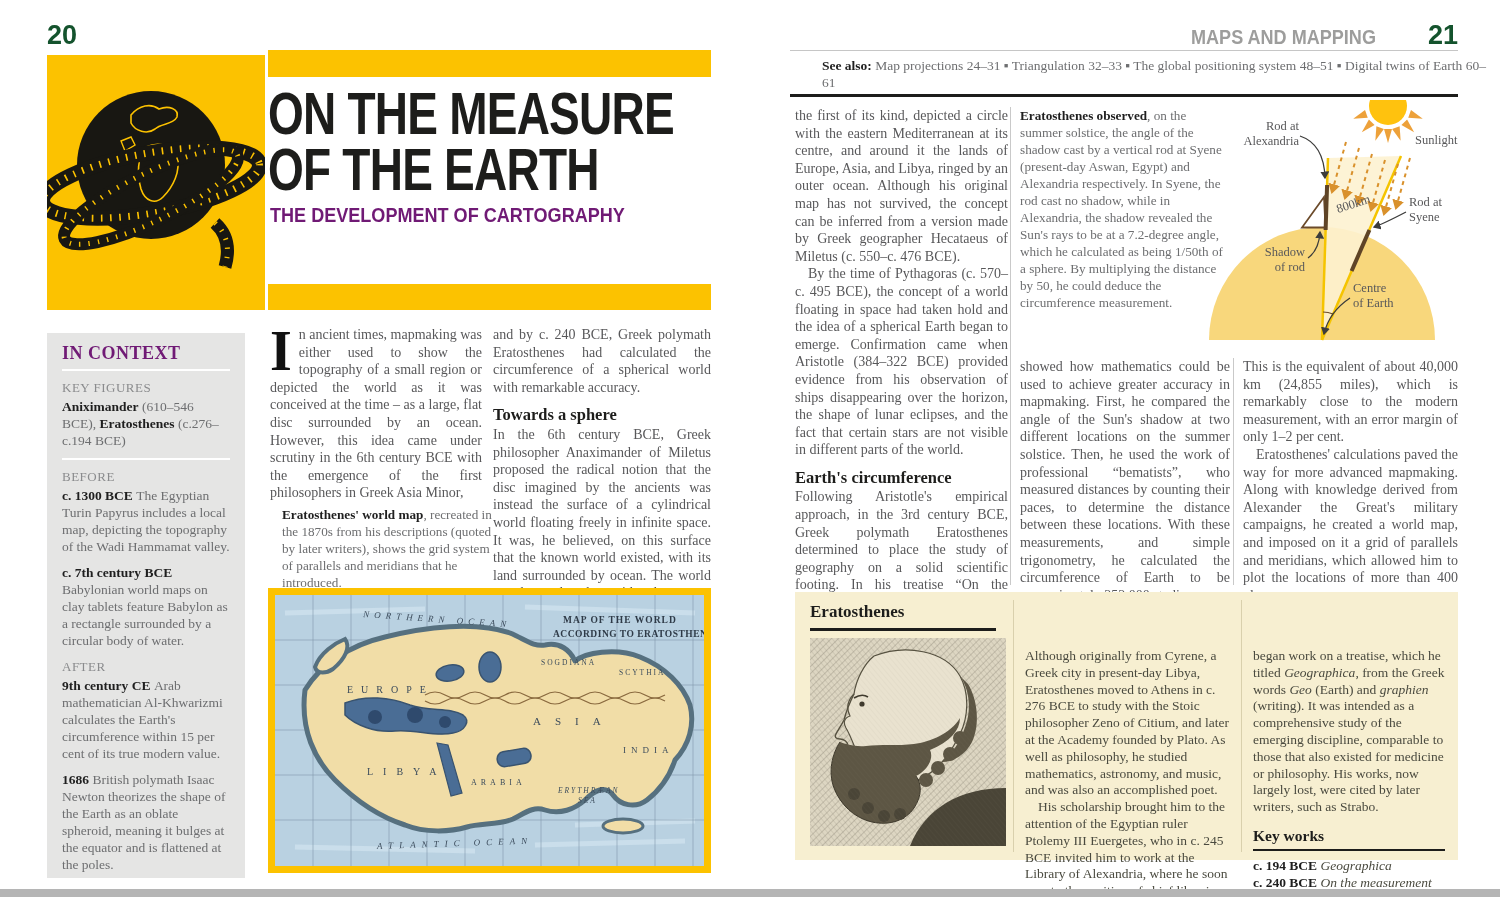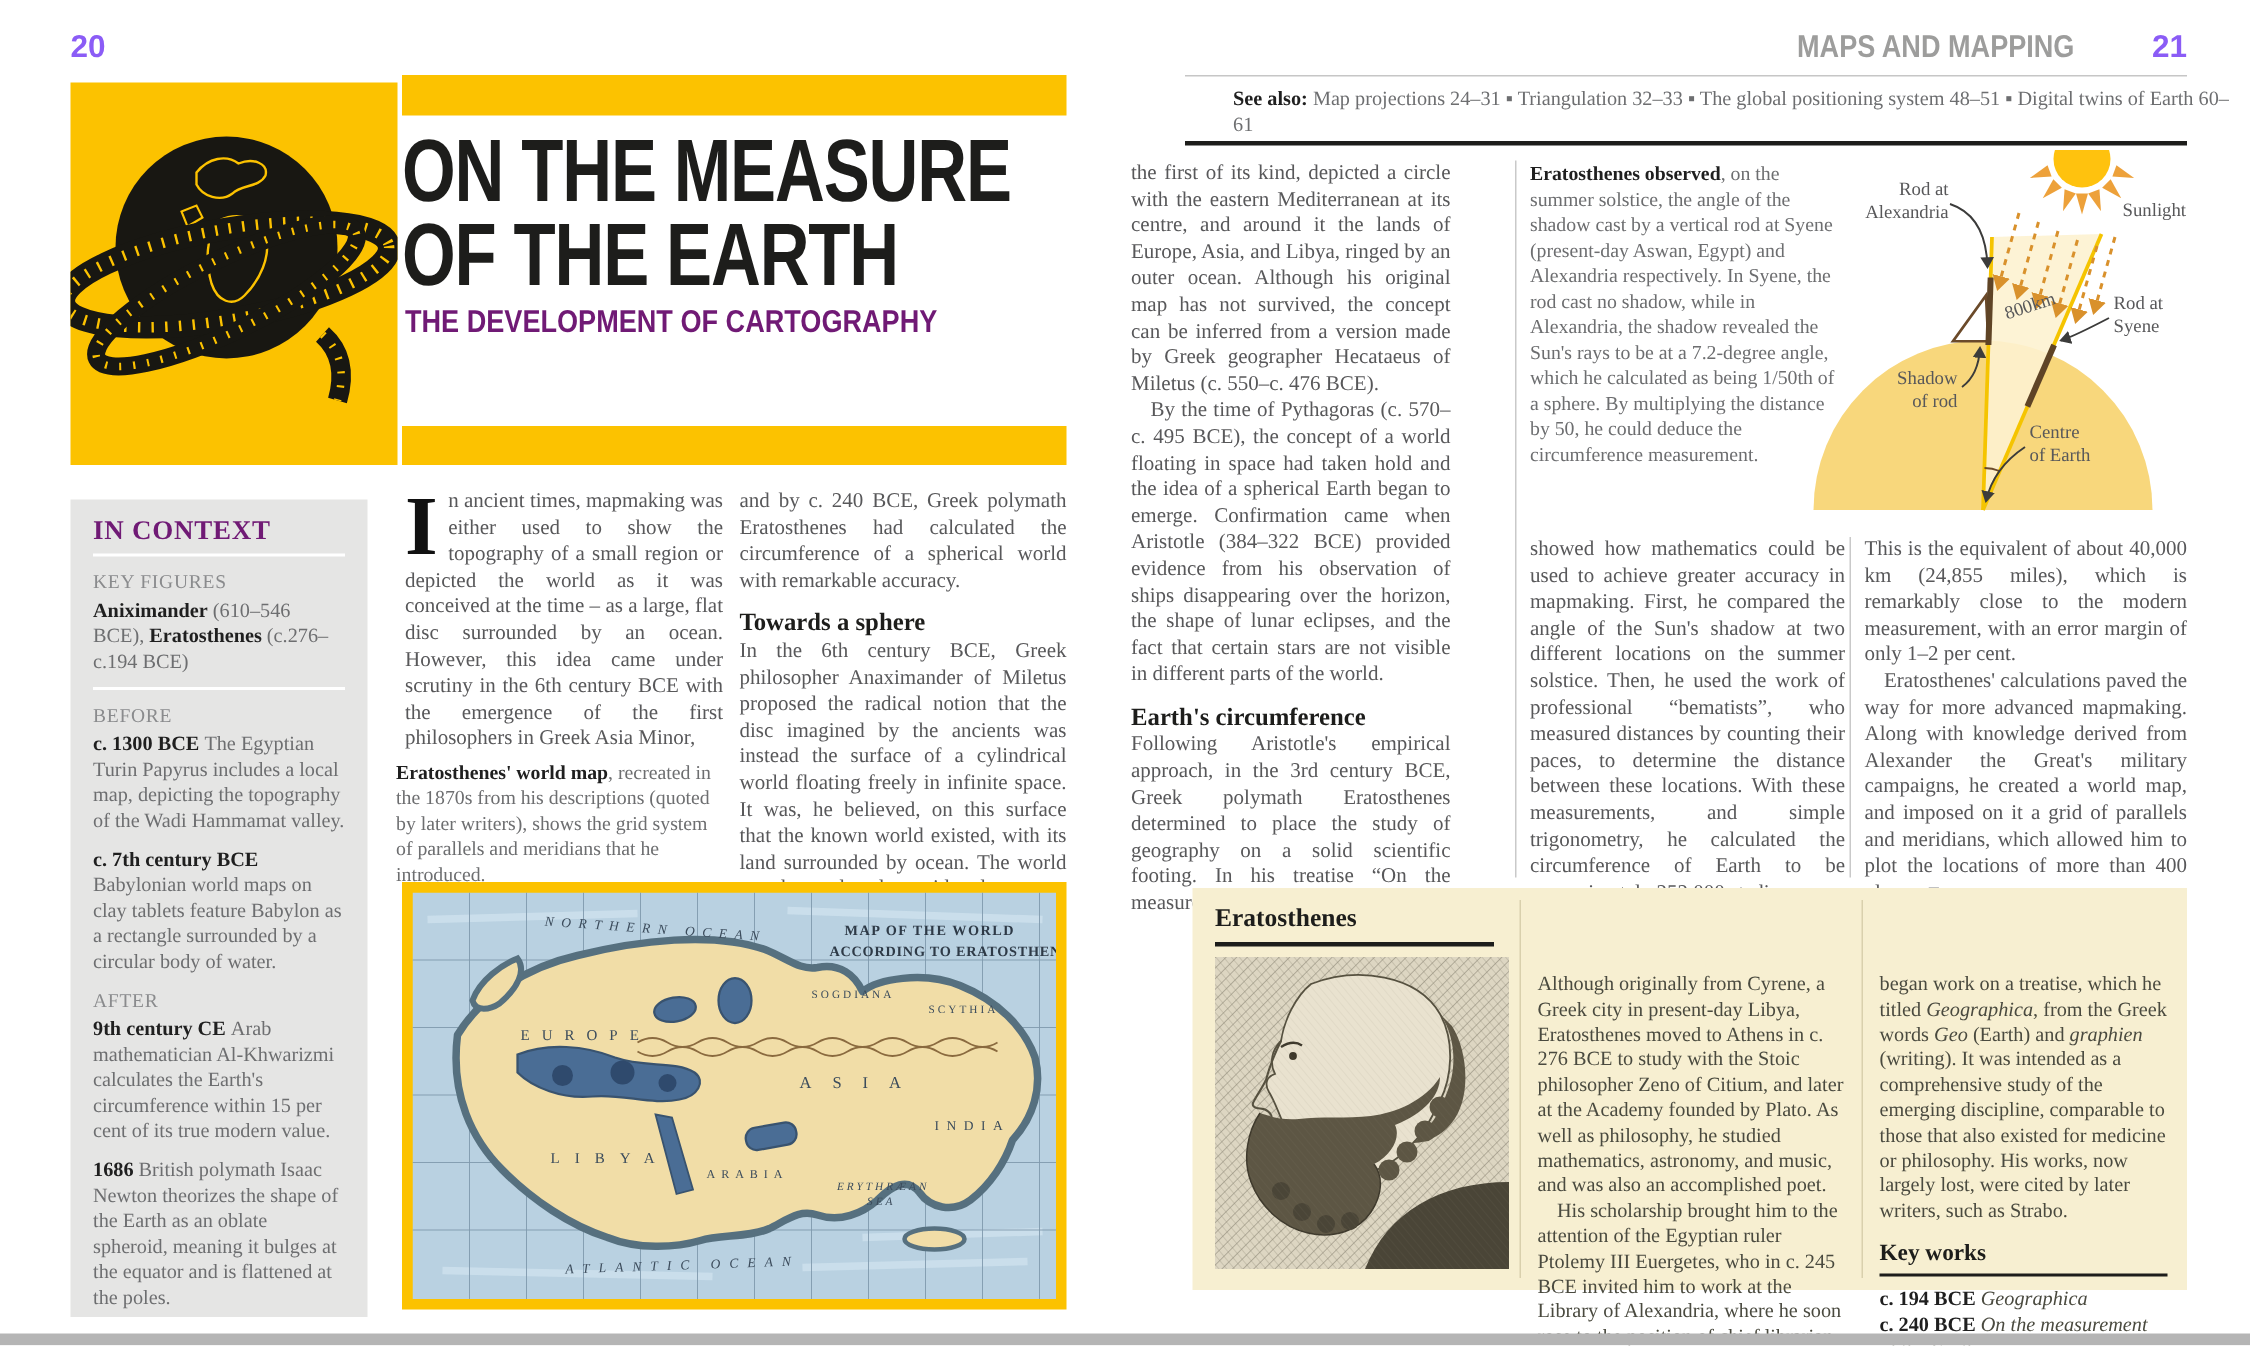--- a/index.html
+++ b/index.html
@@ -1,21 +1,21 @@
 <!DOCTYPE html>
 <html><head>
 <meta charset="utf-8">
 <style>
   html,body{margin:0;padding:0;background:#ffffff;}
   #spread{position:relative;width:1500px;height:897px;background:#fff;overflow:hidden;
           font-family:"Liberation Serif", serif;color:#58585a;}
   .abs{position:absolute;}
   .cond{display:inline-block;transform:scaleX(0.78);transform-origin:0 50%;white-space:nowrap;}
   .cond85{display:inline-block;transform:scaleX(0.86);transform-origin:0 50%;white-space:nowrap;}
-  .pgnum{font-family:"Liberation Sans",sans-serif;font-weight:bold;font-size:21px;color:#8b5cf6;}
+  .pgnum{font-family:"Liberation Sans",sans-serif;font-weight:bold;font-size:27px;color:#14532d;}
   .yellow{background:#fcc200;}
   .title-line{font-family:"Liberation Sans",sans-serif;font-weight:bold;font-size:59px;
               line-height:0.95;color:#1d1d1b;letter-spacing:-1px;}
   .subtitle{font-family:"Liberation Sans",sans-serif;font-weight:bold;font-size:21px;color:#701a75;letter-spacing:0;}
   
   .sidebar{background:#e5e5e4;padding:12px 15px 10px 15px;box-sizing:border-box;font-size:13.5px;line-height:17px;color:#6d6e70;}
   .sidebar h2{margin:0 0 6px 0;font-size:18px;letter-spacing:0.5px;color:#701a75;font-family:"Liberation Serif",serif;}
   .sb-divider{height:2px;background:#ffffff;margin:7px 0 8px 0;}
   .sb-label{color:#8a8b8d;font-size:13px;letter-spacing:0.5px;margin:0 0 2px 0;}
   .sidebar p{margin:0 0 9px 0;}
@@ -92,21 +92,21 @@
     <p class="rich"><span class="rb ">c. 7th century BCE </span><span class="">Babylonian world maps on clay tablets feature Babylon as a rectangle surrounded by a circular body of water.</span></p>
     <div class="sb-label">AFTER</div>
     <p class="rich"><span class="rb ">9th century CE </span><span class="">Arab mathematician Al-Khwarizmi calculates the Earth's circumference within 15 per cent of its true modern value.</span></p>
     <p class="rich"><span class="rb ">1686 </span><span class="">British polymath Isaac Newton theorizes the shape of the Earth as an oblate spheroid, meaning it bulges at the equator and is flattened at the poles.</span></p>
   </div>
 
   <div class="abs body-col" style="left:270px;top:326px;width:212px;">
     <span class="dropcap">I</span>
     <p>n ancient times, mapmaking was either used to show the topography of a small region or depicted the world as it was conceived at the time – as a large, flat disc surrounded by an ocean. However, this idea came under scrutiny in the 6th century BCE with the emergence of the first philosophers in Greek Asia Minor,</p>
   </div>
-  <div class="abs caption rich" style="left:264px;top:506px;width:212px;"><span class="rb ">Eratosthenes' world map</span><span class="">, recreated in the 1870s from his descriptions (quoted by later writers), shows the grid system of parallels and meridians that he introduced.</span></div>
+  <div class="abs caption rich" style="left:282px;top:506px;width:212px;"><span class="rb ">Eratosthenes' world map</span><span class="">, recreated in the 1870s from his descriptions (quoted by later writers), shows the grid system of parallels and meridians that he introduced.</span></div>
 
   <div class="abs body-col" style="left:493px;top:326px;width:218px;">
     <p>and by c. 240 BCE, Greek polymath Eratosthenes had calculated the circumference of a spherical world with remarkable accuracy.</p>
     <div class="subhead">Towards a sphere</div>
     <p>In the 6th century BCE, Greek philosopher Anaximander of Miletus proposed the radical notion that the disc imagined by the ancients was instead the surface of a cylindrical world floating freely in infinite space. It was, he believed, on this surface that the known world existed, with its land surrounded by ocean. The world map he produced, considered</p>
   </div>
 
   <div class="abs" style="left:268px;top:588px;width:443px;height:285px;background:#fcc200;padding:0;">
     <svg width="429" height="271" viewBox="0 0 429 271" style="position:absolute;left:7px;top:7px;">
       <rect x="0" y="0" width="429" height="271" fill="#b9d1e1"></rect>
@@ -167,21 +167,21 @@
   </div>
 
   <div class="abs" style="left:790px;top:20px;width:668px;display:flex;justify-content:flex-end;align-items:baseline;gap:22px;">
     <span class="runhead"><span class="cond85">MAPS AND MAPPING</span></span>
     <span class="pgnum">21</span>
   </div>
   <div class="abs rule-thin" style="left:790px;top:50px;width:668px;height:1px;"></div>
   <div class="abs seealso rich" style="left:790px;top:57px;width:672px;margin-left:32px;"><span class="rb ">See also: </span><span class="">Map projections 24–31  ▪  Triangulation 32–33  ▪  The global positioning system 48–51  ▪  Digital twins of Earth 60–61</span></div>
   <div class="abs rule-thick" style="left:790px;top:94px;width:668px;height:3px;"></div>
 
-  <div class="abs body-col" style="left:754px;top:107px;width:213px;">
+  <div class="abs body-col" style="left:795px;top:107px;width:213px;">
     <p>the first of its kind, depicted a circle with the eastern Mediterranean at its centre, and around it the lands of Europe, Asia, and Libya, ringed by an outer ocean. Although his original map has not survived, the concept can be inferred from a version made by Greek geographer Hecataeus of Miletus (c. 550–c. 476 BCE).</p>
     <p class="ind">By the time of Pythagoras (c. 570–c. 495 BCE), the concept of a world floating in space had taken hold and the idea of a spherical Earth began to emerge. Confirmation came when Aristotle (384–322 BCE) provided evidence from his observation of ships disappearing over the horizon, the shape of lunar eclipses, and the fact that certain stars are not visible in different parts of the world.</p>
     <div class="subhead">Earth's circumference</div>
     <p>Following Aristotle's empirical approach, in the 3rd century BCE, Greek polymath Eratosthenes determined to place the study of geography on a solid scientific footing. In his treatise “On the measurement of the Earth”, he</p>
   </div>
   <div class="abs vrule" style="left:1010px;top:107px;height:478px;"></div>
 
   <div class="abs caption rich" style="left:1020px;top:107px;width:210px;"><span class="rb ">Eratosthenes observed</span><span class="">, on the summer solstice, the angle of the shadow cast by a vertical rod at Syene (present-day Aswan, Egypt) and Alexandria respectively. In Syene, the rod cast no shadow, while in Alexandria, the shadow revealed the Sun's rays to be at a 7.2-degree angle, which he calculated as being 1/50th of a sphere. By multiplying the distance by 50, he could deduce the circumference measurement.</span></div>
 
   <div class="abs" style="left:1205px;top:100px;width:262px;height:246px;">

